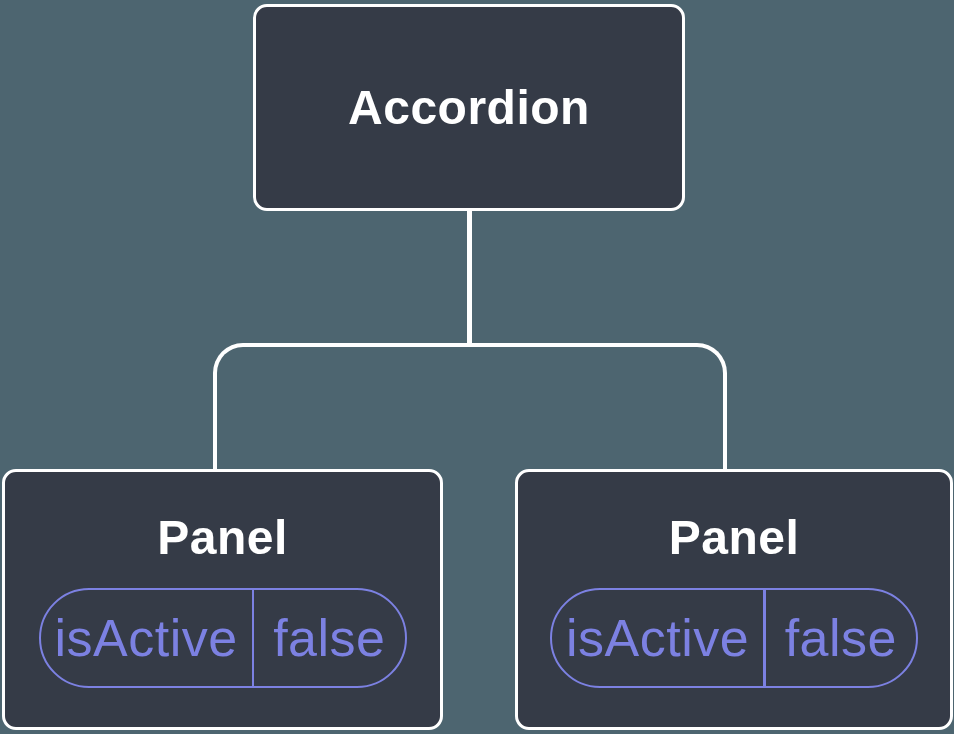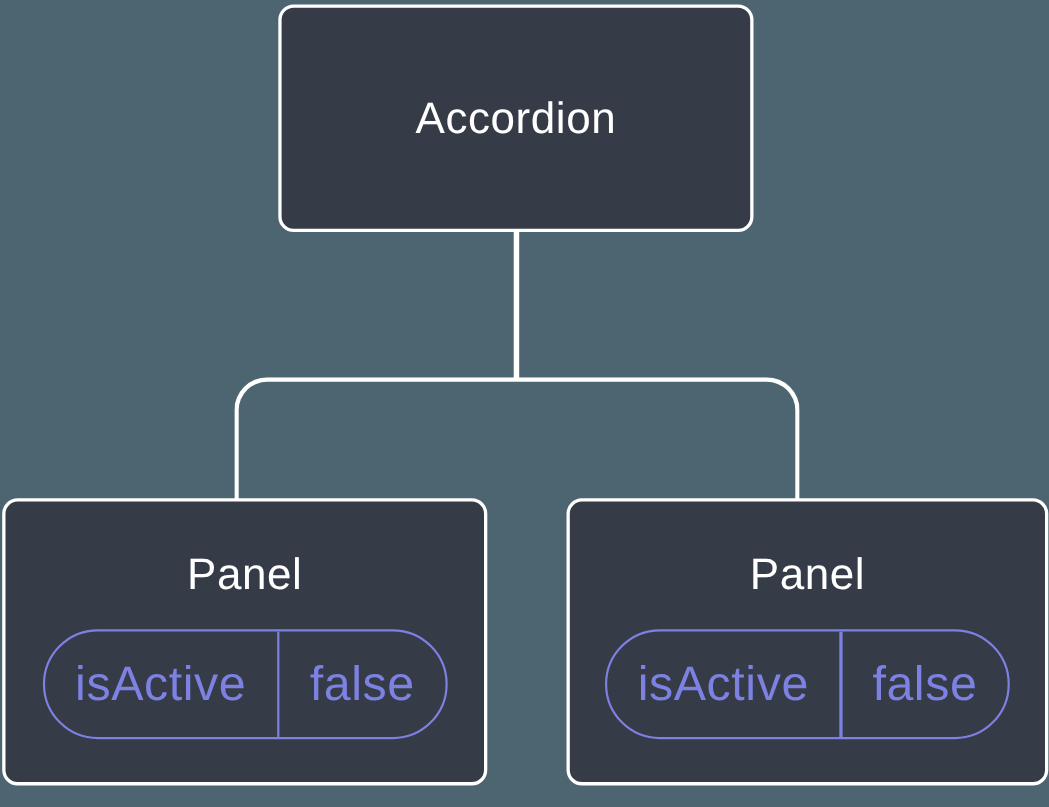--- a/index.html
+++ b/index.html
@@ -25,64 +25,64 @@
     background:var(--node-fill);
     border:3.5px solid var(--node-border);
     border-radius:14px;
   }
   .root-node{
     left:253px;top:4px;width:432px;height:207px;
     display:flex;align-items:center;justify-content:center;
   }
   .node-label{
     color:var(--text);
-    font-size:40px;
-    font-weight:400;
+    font-size:48px;
+    font-weight:700;
     letter-spacing:0.5px;
     line-height:1;
   }
   .stem{
     position:absolute;
     left:467px;top:209px;
     width:4.5px;height:137px;
     background:var(--node-border);
   }
   .branch{
     position:absolute;
     left:213px;top:343px;
     width:514px;height:130px;
     border-top:4px solid var(--node-border);
     border-left:4px solid var(--node-border);
     border-right:4px solid var(--node-border);
     border-radius:30px 30px 0 0;
     background:transparent;
   }
   .panel-node{
-    top:453px;height:261px;
+    top:469px;height:261px;
     display:flex;flex-direction:column;align-items:center;
   }
   .panel-left{left:2px;width:441px;}
   .panel-right{left:515px;width:438px;}
   .panel-node .node-label{
     margin-top:38px;
     line-height:56px;
   }
   .pill{
     margin-top:22px;
     width:368px;height:100px;
     border:2.5px solid var(--accent);
     border-radius:50px;
     display:flex;
     align-items:stretch;
     overflow:hidden;
   }
   .pill-cell{
     display:flex;align-items:center;justify-content:center;
     color:var(--accent);
-    font-size:44px;
+    font-size:52px;
     letter-spacing:0.5px;
   }
   .pill-key{flex:0 0 58%;}
   .pill-value{flex:1;text-align:right;}
   .pill-divider{
     flex:0 0 2.5px;
     background:var(--accent);
   }
 </style>
 </head>

